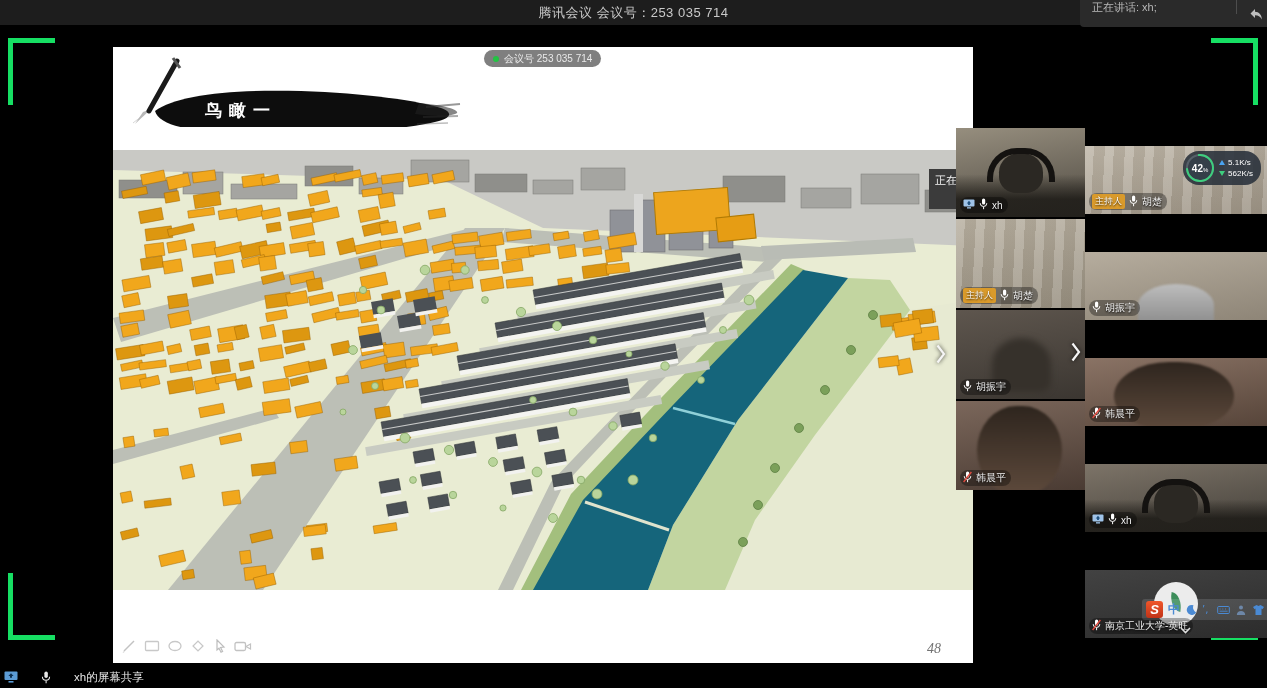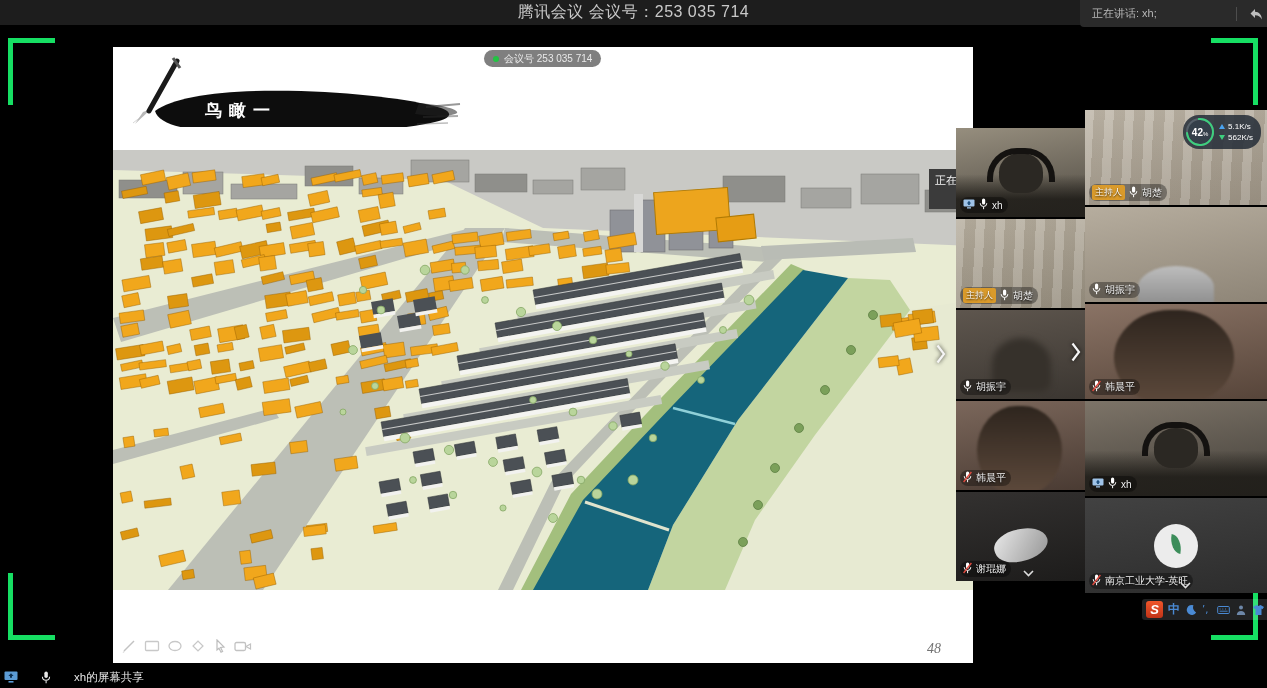--- a/index.html
+++ b/index.html
@@ -1,23 +1,23 @@
 <!DOCTYPE html>
 <html><head>
 <meta charset="utf-8">
 <title>腾讯会议</title>
 <style>
   html,body{margin:0;padding:0;background:#000;width:1267px;height:688px;overflow:hidden;
     font-family:"Liberation Sans","DejaVu Sans",sans-serif;position:relative;}
   
   .titlebar{position:absolute;left:0;top:0;width:1267px;height:25px;background:#1d1d1d;
     display:flex;align-items:center;justify-content:center;z-index:2;}
-  .titlebar span{font-size:16px;color:#c9c9c9;letter-spacing:0.5px;}
+  .titlebar span{font-size:13px;color:#c9c9c9;letter-spacing:0.5px;}
   .speaking{position:absolute;right:0;top:0;width:187px;height:27px;background:#2a2a2a;
-    display:flex;align-items:center;z-index:6;border-bottom-left-radius:4px;}
+    display:flex;z-index:6;border-bottom-left-radius:4px;}
   .speaking .txt{font-size:11px;color:#b9b9b9;padding-left:12px;flex:1;}
   .speaking .div{width:1px;height:14px;background:#4d4d4d;margin-right:8px;}
   .speaking .arrow{width:22px;display:flex;align-items:center;justify-content:center;cursor:pointer;}
   
   .brk{position:absolute;width:42px;height:62px;z-index:1;}
   .brk.tl{left:8px;top:38px;border-left:5px solid #16df63;border-top:5px solid #16df63;}
   .brk.tr{right:9px;top:38px;border-right:5px solid #16df63;border-top:5px solid #16df63;}
   .brk.bl{left:8px;bottom:48px;border-left:5px solid #16df63;border-bottom:5px solid #16df63;}
   .brk.br{right:9px;bottom:48px;border-right:5px solid #16df63;border-bottom:5px solid #16df63;}
   
@@ -32,21 +32,21 @@
     color:#f5f5f5;font-size:11px;padding:4px 0 19px 6px;overflow:hidden;white-space:nowrap;z-index:3;}
   .slidetools{position:absolute;left:8px;bottom:10px;display:flex;gap:7px;align-items:center;}
   .slidetools svg{display:block;cursor:pointer;}
   .pagenum{position:absolute;right:32px;bottom:6px;font-size:14px;font-style:italic;
     color:#737373;font-family:"Liberation Serif","DejaVu Serif",serif;}
   
   .vcol{position:absolute;display:flex;flex-direction:column;gap:2px;background:#000;z-index:4;}
   #colL{left:956px;top:128px;width:129px;}
   #colR{left:1085px;top:110px;width:182px;}
   #colL .tile{height:89px;}
-  #colR .tile{height:95px;}
+  #colR .tile{height:68px;margin-top:36px;}
   .tile{position:relative;overflow:hidden;cursor:pointer;}
   .sil{position:absolute;inset:0;}
   .sil-headphones{background:linear-gradient(transparent 52%,rgba(28,26,22,0.85) 80%);}
   .sil-headphones::before{content:'';position:absolute;left:50%;top:28%;transform:translateX(-50%);
     width:44px;height:40px;background:#2b2823;border-radius:48% 48% 40% 40%;}
   .sil-headphones::after{content:'';position:absolute;left:50%;top:22%;transform:translateX(-50%);
     width:56px;height:28px;border:6px solid #141210;border-bottom:none;border-radius:30px 30px 0 0;}
   .sil-curtain{background:repeating-linear-gradient(93deg,rgba(255,255,255,0.14) 0 9px,rgba(60,50,35,0.08) 9px 20px);}
   .sil-dark::before{content:'';position:absolute;left:28%;top:32%;width:46%;height:60%;
     background:#36312b;border-radius:50% 50% 18% 18%;filter:blur(3px);}
@@ -516,37 +516,20 @@
       <div class="vlabel">
         <span><svg width="9" height="12" viewBox="0 0 9 12">
     <rect x="3" y="0.5" width="3.2" height="6" rx="1.6" fill="#fff"></rect>
     <path d="M1.2 5.2a3.3 3.3 0 0 0 6.6 0" fill="none" stroke="#fff" stroke-width="1"></path>
     <line x1="4.6" y1="8.8" x2="4.6" y2="11.2" stroke="#fff" stroke-width="1"></line>
     <line x1="0.6" y1="11" x2="8.4" y2="1" stroke="#e04a3f" stroke-width="1.4"></line>
           </svg></span>
         <span>韩晨平</span>
       </div>
     </div>
-    <div class="tile" style="background: linear-gradient(170deg, rgb(51, 49, 48), rgb(29, 28, 27));">
-      <div class="sil sil-statue"></div>
-      <div class="vlabel">
-        <span><svg width="9" height="12" viewBox="0 0 9 12">
-    <rect x="3" y="0.5" width="3.2" height="6" rx="1.6" fill="#fff"></rect>
-    <path d="M1.2 5.2a3.3 3.3 0 0 0 6.6 0" fill="none" stroke="#fff" stroke-width="1"></path>
-    <line x1="4.6" y1="8.8" x2="4.6" y2="11.2" stroke="#fff" stroke-width="1"></line>
-    <line x1="0.6" y1="11" x2="8.4" y2="1" stroke="#e04a3f" stroke-width="1.4"></line>
-          </svg></span>
-        <span>谢琨娜</span>
-      </div>
-      <span class="chevdn" style="position: absolute; left: 52%; bottom: 4px;">
-        <svg width="11" height="7" viewBox="0 0 11 7">
-          <polyline points="1,1 5.5,5.5 10,1" fill="none" stroke="#ddd" stroke-width="1.6"></polyline>
-        </svg>
-      </span>
-    </div>
   </div>
 <div class="vcol" id="colR">
     <div class="tile" style="background: linear-gradient(170deg, rgb(192, 184, 170), rgb(157, 148, 134));">
       <div class="sil sil-curtain"></div>
       <div class="net">
         <span class="gauge">
           <svg width="30" height="30">
             <circle cx="15" cy="15" r="12" fill="#343f49"></circle>
           <circle cx="15" cy="15" r="13" fill="none" stroke="#566069" stroke-width="2"></circle>
           <circle cx="15" cy="15" r="13" fill="none" stroke="#3ecf7e" stroke-width="2" stroke-dasharray="61 21" stroke-linecap="round" transform="rotate(-95 15 15)"></circle>

